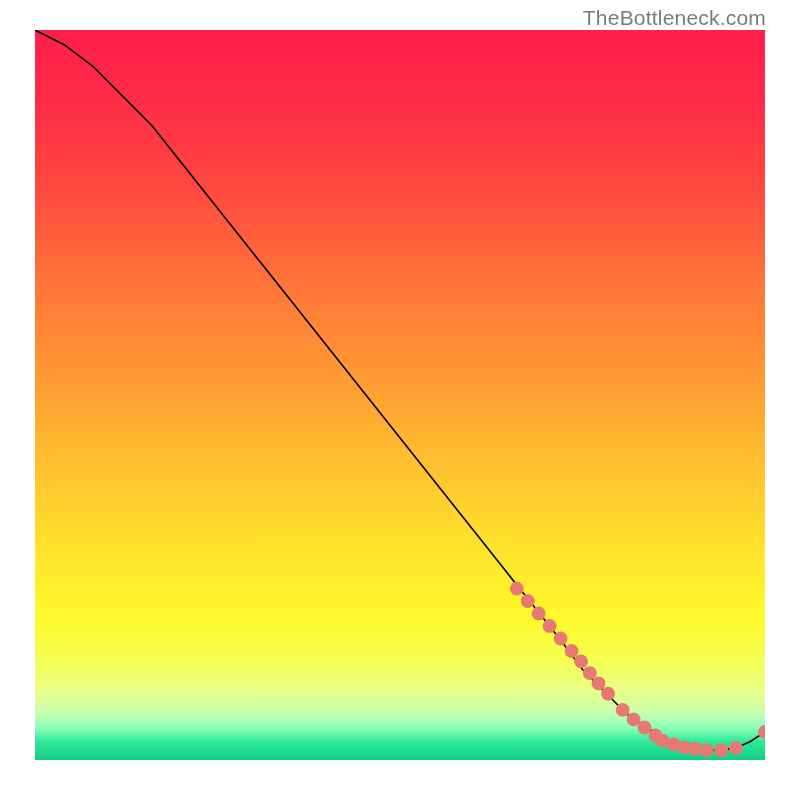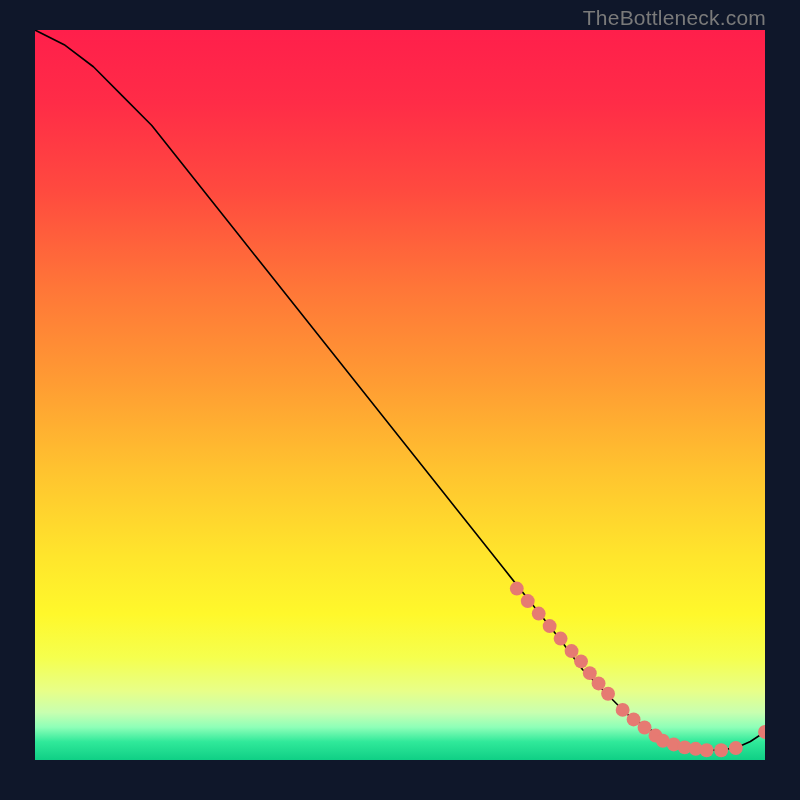--- a/index.html
+++ b/index.html
@@ -8,21 +8,21 @@
     width: 800px;
     height: 800px;
     background: #000;
     overflow: hidden;
     font-family: Arial, Helvetica, sans-serif;
   }
   .stage {
     position: relative;
     width: 800px;
     height: 800px;
-    background: #0f172a;
+    background: #ffffff;
   }
   .plot {
     position: absolute;
     left: 35px;
     top: 30px;
     width: 730px;
     height: 735px;
   }
   .gradient {
     position: absolute;

